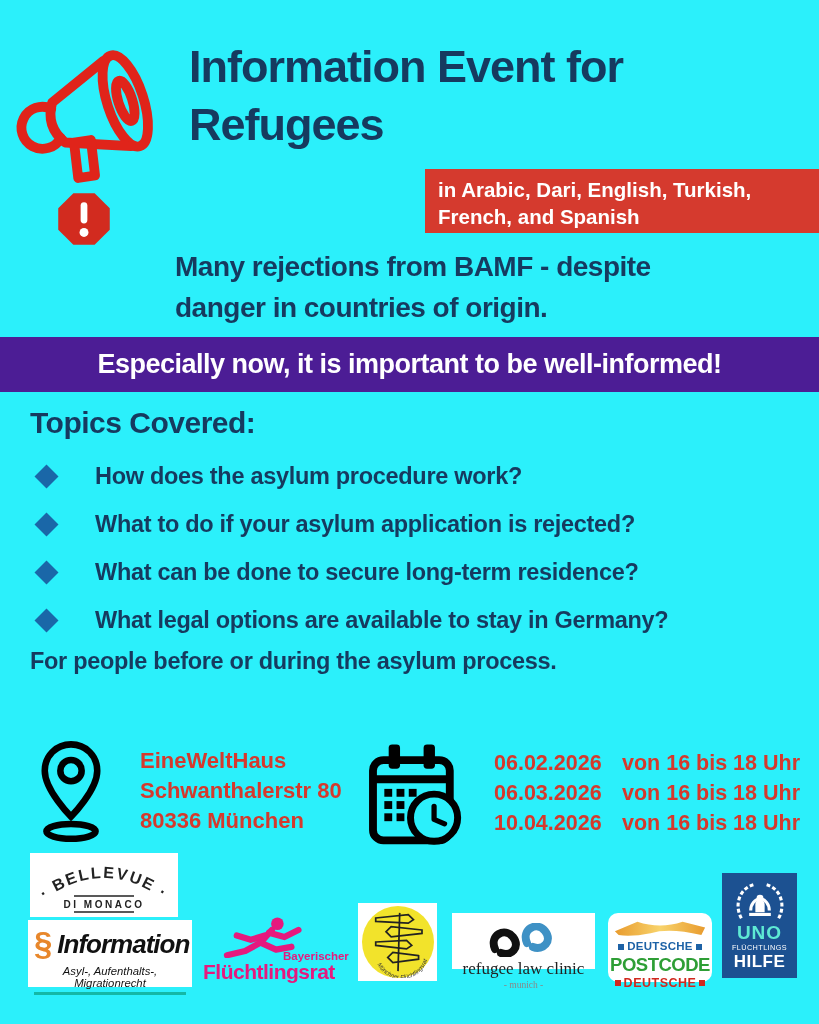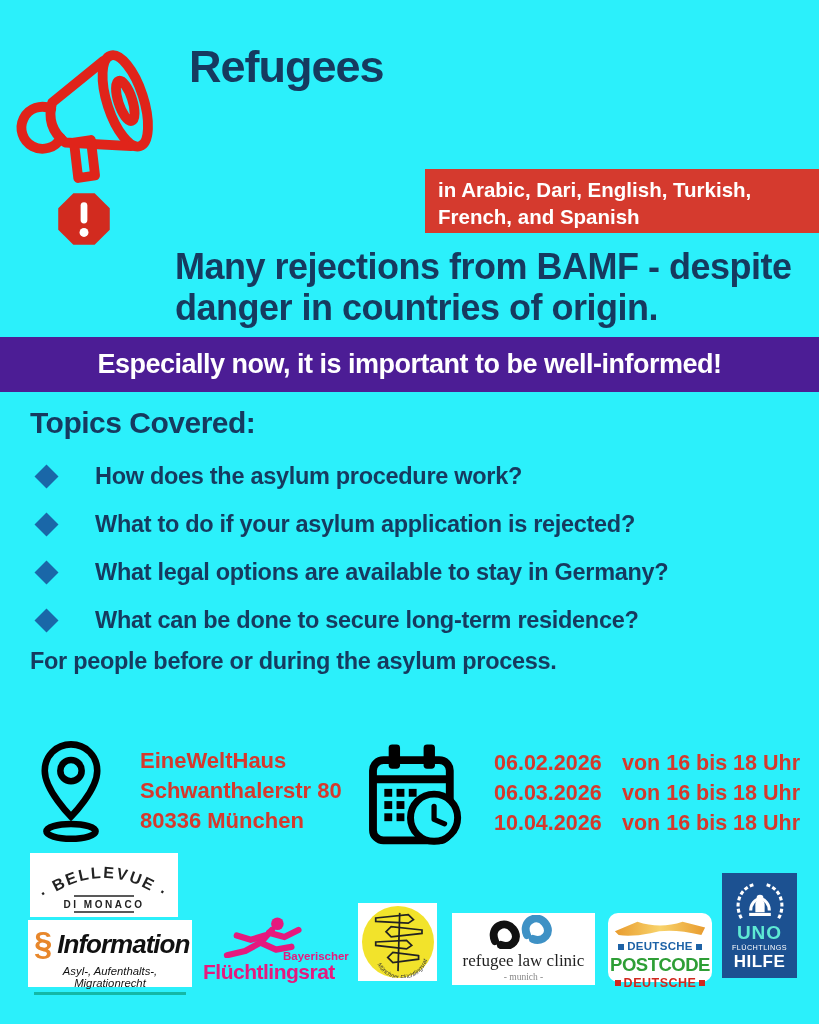--- a/index.html
+++ b/index.html
@@ -9,21 +9,21 @@
 
   
   .megaphone { position:absolute; left:4px; top:24px; width:168px; height:178px; }
   .alert-octagon { position:absolute; left:56px; top:190px; width:56px; height:58px; }
   .title { position:absolute; left:189px; top:38px; color:#163A5F; font-weight:bold;
            font-size:45px; line-height:58px; letter-spacing:-1px; }
   .lang-box { position:absolute; left:425px; top:169px; width:394px; height:64px;
               background:#D53A2E; color:#ffffff; font-weight:bold; font-size:20.5px;
               line-height:27px; padding:7px 8px 0 13px; }
   .subtitle { position:absolute; left:175px; top:246px; color:#163A5F; font-weight:bold;
-              font-size:36px; line-height:41px; letter-spacing:-0.5px; }
+              font-size:28px; line-height:41px; letter-spacing:-0.5px; }
   .banner { position:absolute; left:0; top:337px; width:819px; height:55px; background:#4c1d95;
             color:#ffffff; font-weight:bold; font-size:27px; display:flex; align-items:center;
             justify-content:center; letter-spacing:-0.5px; }
 
   
   .topics-heading { position:absolute; left:30px; top:406px; color:#163A5F; font-weight:bold;
                     font-size:30px; letter-spacing:-0.5px; }
   .topics-list { position:absolute; left:38px; top:460px; }
   .topic-row { display:flex; align-items:center; height:33px; margin-bottom:15px; }
   .diamond { width:17px; height:17px; background:#1A67A8; transform:rotate(45deg); flex:0 0 17px; }
@@ -52,21 +52,21 @@
   .rh-sub { margin-top:1px; color:#111111; font-style:italic; font-size:11.3px;
             border-bottom:3px solid #14b8a6; padding-bottom:3px; text-align:center; }
   .logo-bfr { position:absolute; left:203px; top:916px; width:160px; height:70px; }
   .bfr-runner { position:absolute; left:16px; top:0; width:100px; height:42px; }
   .bfr-small { position:absolute; left:80px; top:34px; color:#E6197E; font-weight:bold; font-size:11.5px; }
   .bfr-name { position:absolute; left:0px; top:44px; color:#E6197E; font-weight:bold; font-size:21px;
               letter-spacing:-0.5px; }
   .logo-mfr { left:358px; top:903px; width:79px; height:78px; display:flex; align-items:center; justify-content:center; }
   .mfr-circle { width:72px; height:72px; background:#F2E32B; border-radius:50%; position:relative; }
   .mfr-svg { position:absolute; left:0; top:0; width:72px; height:72px; }
-  .logo-rlc { left:452px; top:913px; width:143px; height:72px; text-align:center; padding-top:2px; }
+  .logo-rlc { left:452px; top:913px; width:143px; height:56px; text-align:center; padding-top:10px; }
   .rlc-name { font-family:"Liberation Serif", serif; color:#222222; font-size:17px; margin-top:-2px; }
   .rlc-sub { font-family:"Liberation Serif", serif; color:#888888; font-size:9.5px; margin-top:1px; }
   .logo-postcode { left:608px; top:913px; width:104px; height:69px; border-radius:10px;
                    text-align:center; padding-top:5px; }
   .pc-row { display:flex; align-items:center; justify-content:center; gap:3px; line-height:1; }
   .pc-sq-blue { width:6px; height:6px; background:#1D62A6; }
   .pc-sq-red { width:6px; height:6px; background:#D0281E; }
   .pc-deutsche { color:#1D62A6; font-weight:bold; font-size:11.5px; letter-spacing:0.3px; }
   .pc-postcode { color:#2E9E35; font-weight:bold; font-size:18.5px; letter-spacing:-0.5px; margin:1px 0; }
   .pc-lotterie { color:#D0281E; font-weight:bold; font-size:12.5px; letter-spacing:0.5px; }
@@ -91,20 +91,21 @@
     </g>
   </svg>
 
   <svg class="alert-octagon" viewBox="0 0 100 100">
     <polygon points="31,4 69,4 96,31 96,69 69,96 31,96 4,69 4,31" fill="#D22B1F"></polygon>
     <rect x="44" y="20" width="12" height="38" rx="6" fill="#ffffff"></rect>
     <circle cx="50" cy="74" r="8" fill="#ffffff"></circle>
   </svg>
 
   <div class="title">
+    <div>Information Event for</div>
     <div>Refugees</div>
   </div>
 
   <div class="lang-box">
     <div>in Arabic, Dari, English, Turkish,</div>
     <div>French, and Spanish</div>
   </div>
 
   <div class="subtitle">
     <div>Many rejections from BAMF - despite</div>
@@ -118,25 +119,25 @@
     <div class="topic-row">
       <span class="diamond"></span>
       <span class="topic-text">How does the asylum procedure work?</span>
     </div>
     <div class="topic-row">
       <span class="diamond"></span>
       <span class="topic-text">What to do if your asylum application is rejected?</span>
     </div>
     <div class="topic-row">
       <span class="diamond"></span>
+      <span class="topic-text">What can be done to secure long-term residence?</span>
+    </div>
+    <div class="topic-row">
+      <span class="diamond"></span>
       <span class="topic-text">What legal options are available to stay in Germany?</span>
-    </div>
-    <div class="topic-row">
-      <span class="diamond"></span>
-      <span class="topic-text">What can be done to secure long-term residence?</span>
     </div>
   </div>
   <div class="audience">For people before or during the asylum process.</div>
 
   <svg class="pin-icon" viewBox="0 0 100 130">
     <g stroke="#000000" stroke-width="8" fill="none">
       <path d="M50,10 C32,10 18,24 18,42 C18,66 50,98 50,98 C50,98 82,66 82,42 C82,24 68,10 50,10 Z"></path>
       <circle cx="50" cy="42" r="13"></circle>
       <ellipse cx="50" cy="116" rx="30" ry="9"></ellipse>
     </g>

